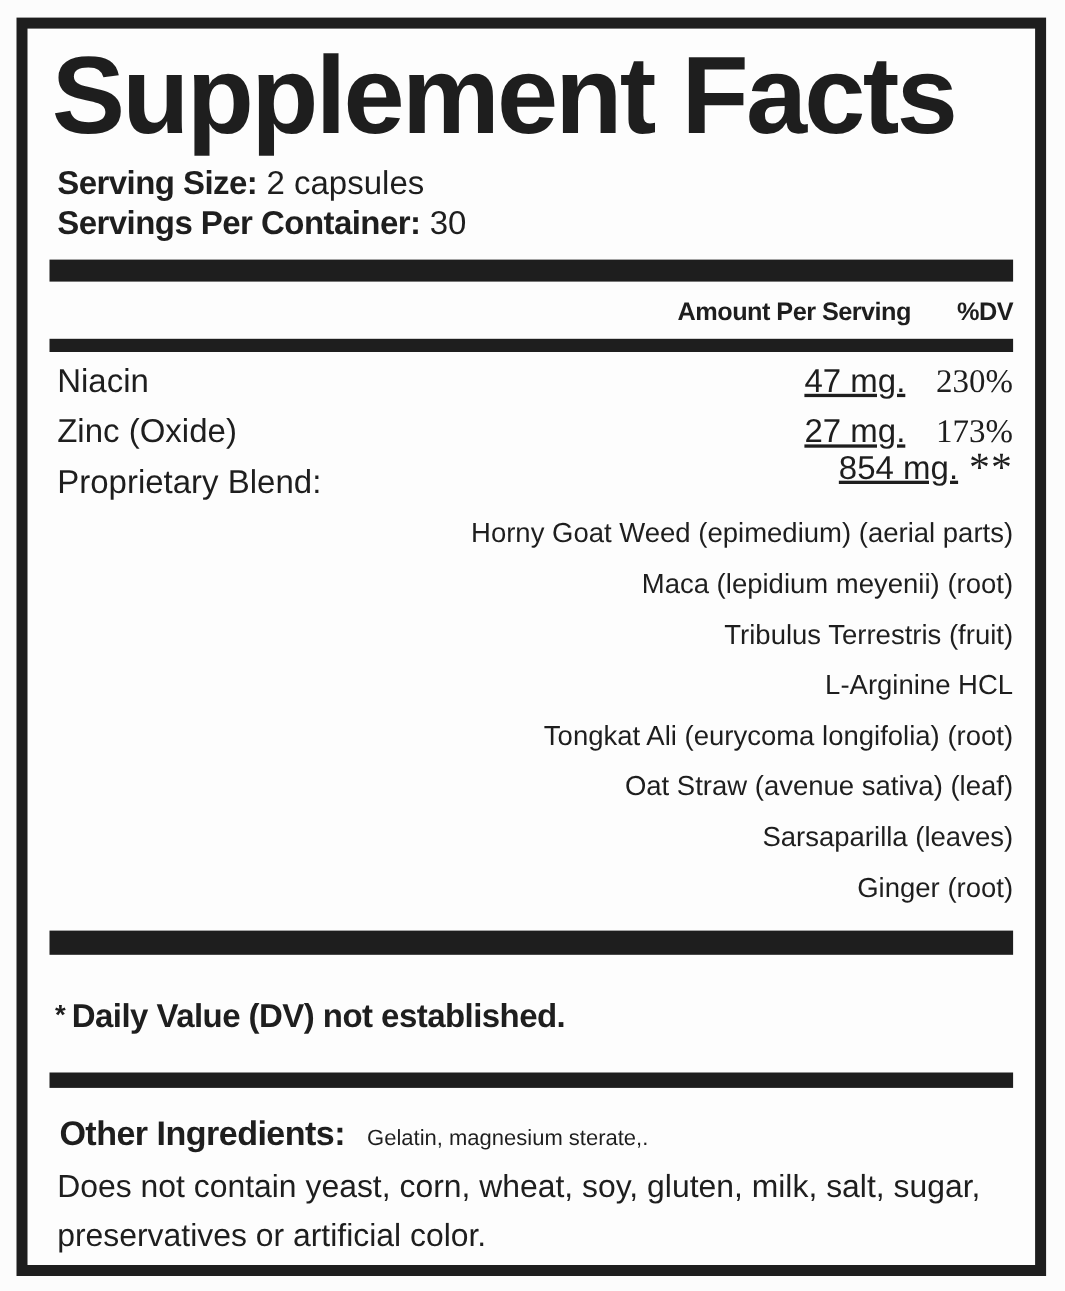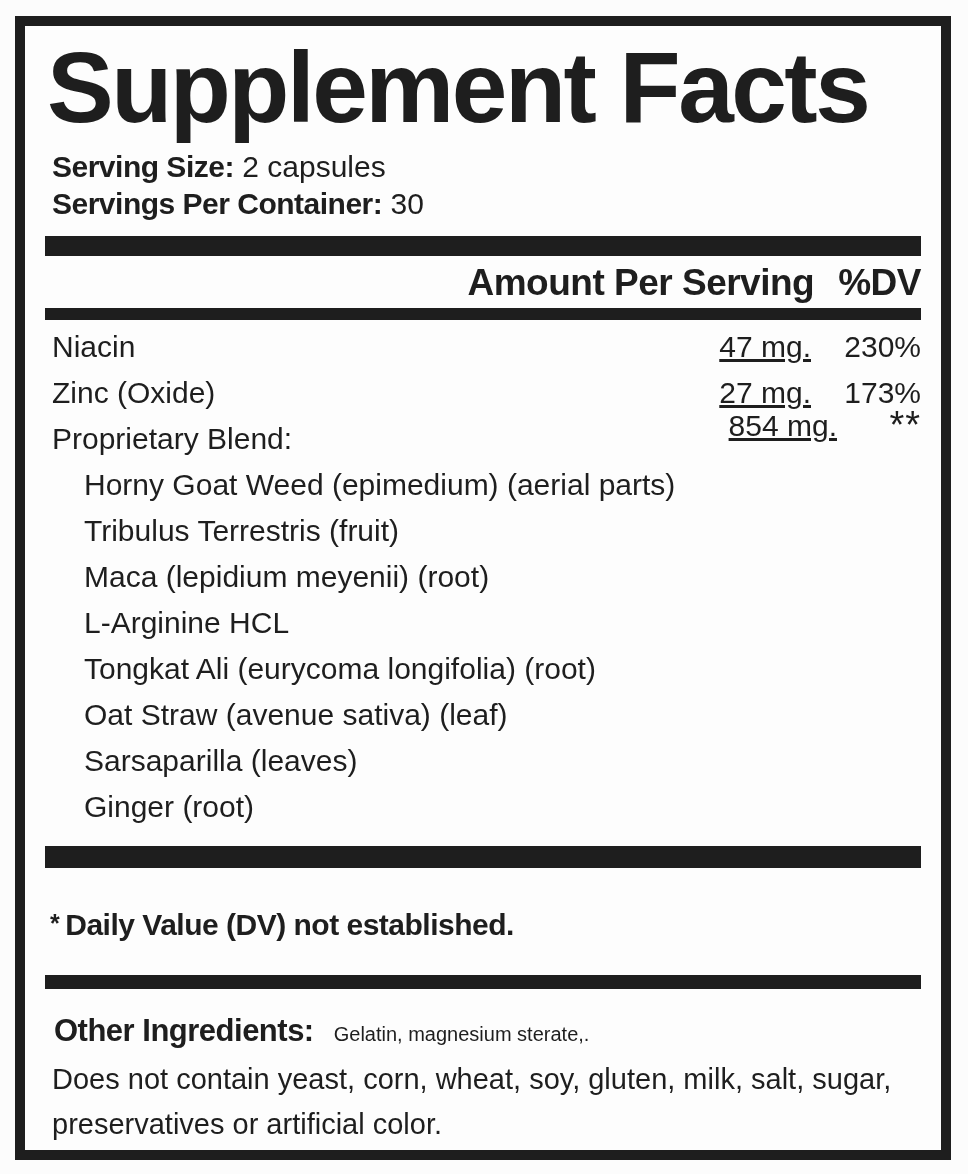--- a/index.html
+++ b/index.html
@@ -43,49 +43,49 @@
   .bar { background: var(--ink); width: 100%; }
   .bar-thick-1 { height: 20px; margin-top: 14px; }
   .bar-thin-1  { height: 12px; margin-top: 8px; }
   .bar-thick-2 { height: 22px; margin-top: 16px; }
   .bar-thin-2  { height: 14px; margin-top: 30px; }
 
   .thead {
     display: flex;
     justify-content: flex-end;
     align-items: baseline;
-    gap: 24px;
+    gap: 42px;
     margin-top: 10px;
-    font-size: 37px;
+    font-size: 23px;
     line-height: 34px;
     font-weight: 900;
     letter-spacing: -0.5px;
   }
 
   .trows { margin-top: 4px; }
   .trow {
     display: flex;
     align-items: flex-end;
     font-size: 30px;
     line-height: 46px;
     padding-left: 7px;
-    gap: 12px;
   }
   .trow .name { flex: 1; white-space: nowrap; }
   .trow .amt  { width: 130px; text-align: right; white-space: nowrap; text-decoration: underline; }
-  .trow .dv   { width: 98px;  text-align: right; white-space: nowrap; }
+  .trow .dv   { width: 98px;  text-align: right; white-space: nowrap; font-family: Liberation Serif, serif; }
 
-  .trow.prop .amt { position: relative; top: -13px; left: 26px; }
+  .trow.prop .amt { position: relative; top: -13px; left: 48px; }
   .trow.prop .dv  { position: relative; top: -14px; font-size: 38px; letter-spacing: 1px; }
 
   .blend-item {
-    font-size: 30px;
+    font-size: 25px;
     line-height: 46px;
     padding-left: 39px;
     white-space: nowrap;
+    text-align: right;
   }
 
   .footnote {
     margin: 38px 0 0 5px;
     font-size: 30px;
     line-height: 38px;
     font-weight: 900;
     letter-spacing: -0.5px;
     white-space: nowrap;
   }
@@ -153,22 +153,22 @@
         <span class="amt">27 mg.</span>
         <span class="dv">173%</span>
       </div>
       <div class="trow prop">
         <span class="name">Proprietary Blend:</span>
         <span class="amt">854 mg.</span>
         <span class="dv">**</span>
       </div>
 
       <div class="blend-item">Horny Goat Weed (epimedium) (aerial parts)</div>
+      <div class="blend-item">Maca (lepidium meyenii) (root)</div>
       <div class="blend-item">Tribulus Terrestris (fruit)</div>
-      <div class="blend-item">Maca (lepidium meyenii) (root)</div>
       <div class="blend-item">L-Arginine HCL</div>
       <div class="blend-item">Tongkat Ali (eurycoma longifolia) (root)</div>
       <div class="blend-item">Oat Straw (avenue sativa) (leaf)</div>
       <div class="blend-item">Sarsaparilla (leaves)</div>
       <div class="blend-item">Ginger (root)</div>
     </div>
 
     <div class="bar bar-thick-2"></div>
 
     <div class="footnote">

